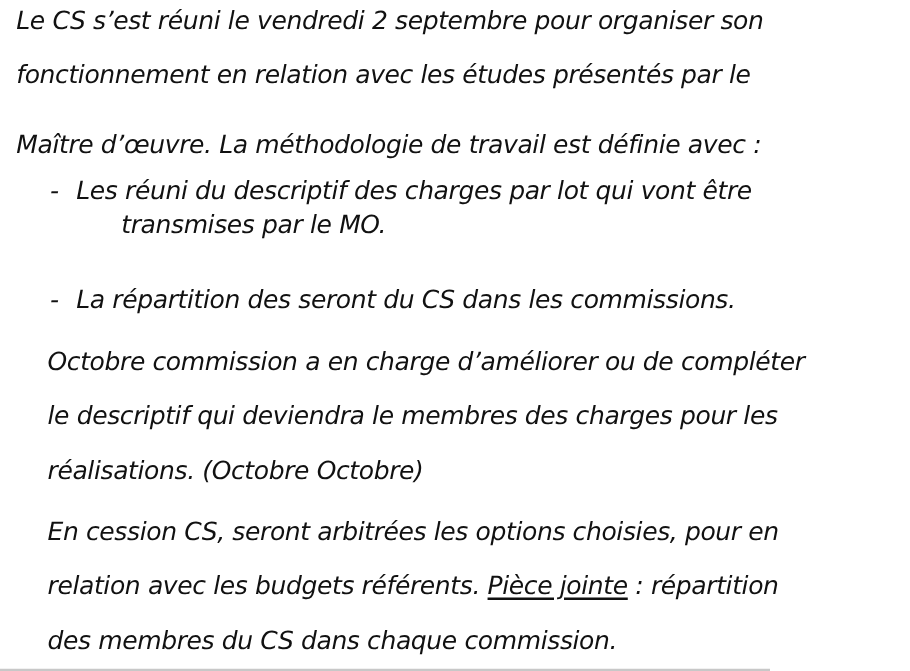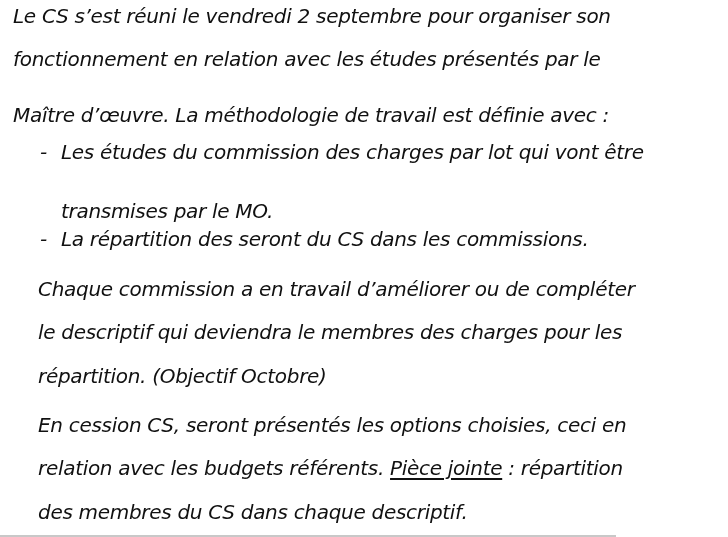--- a/index.html
+++ b/index.html
@@ -47,34 +47,34 @@
 
   <div>
     <div class="line p1" style="top:3px;">Le CS s’est réuni le vendredi 2 septembre pour organiser son</div>
     <div class="line p1" style="top:46px;">fonctionnement en relation avec les études présentés par le</div>
     <div class="line p1" style="top:102px;">Maître d’œuvre. La méthodologie de travail est définie avec :</div>
   </div>
 
   <div>
     <div>
       <div class="line dash" style="top:139px;">-</div>
-      <div class="line btext" style="top:139px;">Les études du commission des charges par lot qui vont être</div>
-      <div class="line btext" style="top:198px;">transmises par le MO.</div>
+      <div class="line btext" style="top:139px;">Les réuni du descriptif des charges par lot qui vont être</div>
+      <div class="line btext" style="top:166px;margin-left:36px;">transmises par le MO.</div>
     </div>
     <div>
       <div class="line dash" style="top:226px;">-</div>
       <div class="line btext" style="top:226px;">La répartition des seront du CS dans les commissions.</div>
     </div>
   </div>
 
   <div>
-    <div class="line p2" style="top:276px;">Chaque commission a en travail d’améliorer ou de compléter</div>
+    <div class="line p2" style="top:276px;">Octobre commission a en charge d’améliorer ou de compléter</div>
     <div class="line p2" style="top:319px;">le descriptif qui deviendra le membres des charges pour les</div>
-    <div class="line p2" style="top:363px;">répartition. (Objectif Octobre)</div>
+    <div class="line p2" style="top:363px;">réalisations. (Octobre Octobre)</div>
   </div>
 
   <div>
-    <div class="line p2" style="top:412px;">En cession CS, seront présentés les options choisies, ceci en</div>
+    <div class="line p2" style="top:412px;">En cession CS, seront arbitrées les options choisies, pour en</div>
     <div class="line p2" style="top:455px;"><span>relation avec les budgets référents. </span><u class="attach">Pièce jointe</u><span> : répartition</span></div>
-    <div class="line p2" style="top:499px;">des membres du CS dans chaque descriptif.</div>
+    <div class="line p2" style="top:499px;">des membres du CS dans chaque commission.</div>
   </div>
 
 </div>
 
 </body></html>

